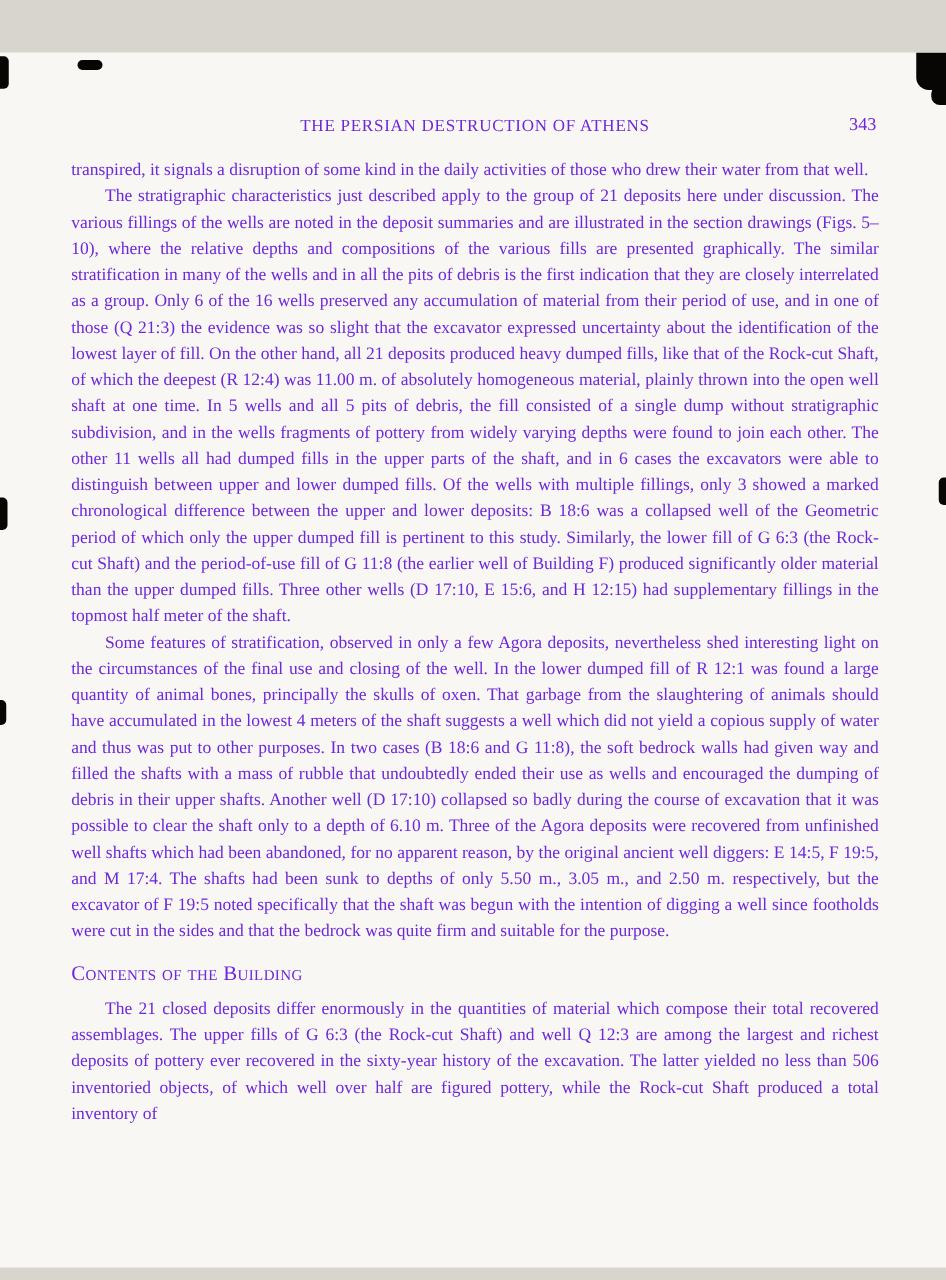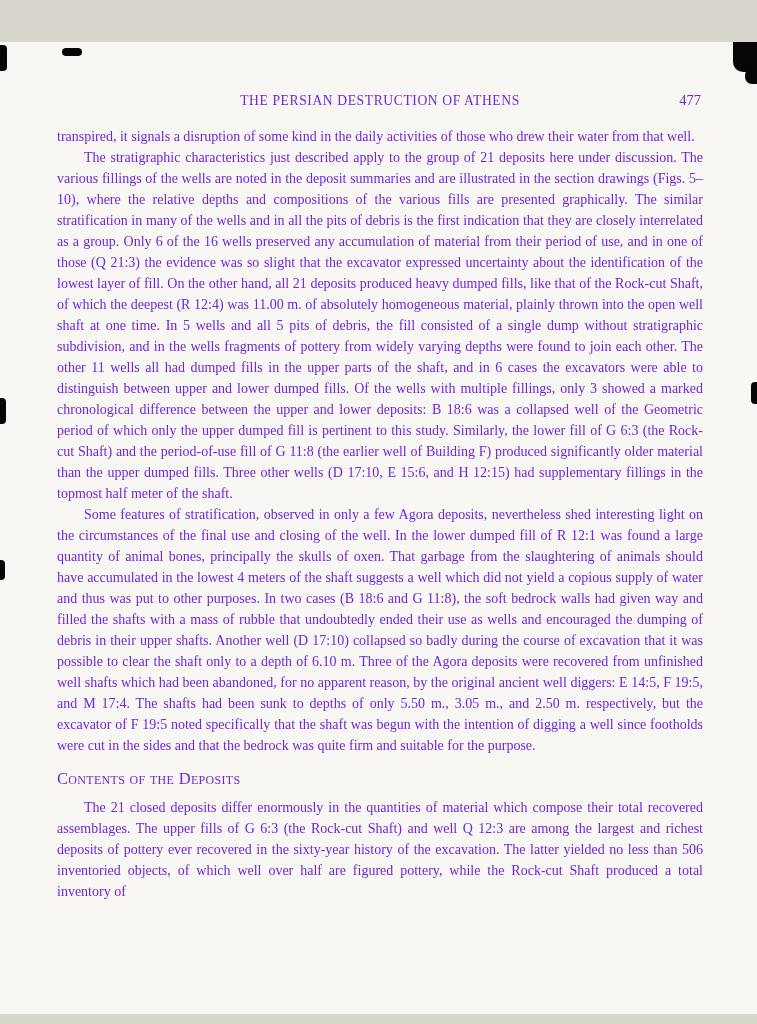--- a/index.html
+++ b/index.html
@@ -73,28 +73,28 @@
   <div class="artifact" style="left:0; top:356px; width:6px; height:26px; border-radius:0 4px 4px 0;"></div>
   <div class="artifact" style="left:0; top:518px; width:5px; height:20px; border-radius:0 4px 4px 0;"></div>
   <div class="artifact" style="left:751px; top:340px; width:6px; height:22px; border-radius:4px 0 0 4px;"></div>
   <div class="artifact" style="left:0; top:1000px; width:12px; height:24px; border-radius:0 6px 0 0;"></div>
   <div class="artifact" style="left:86px; top:1009px; width:671px; height:15px; border-radius:8px 0 0 3px;"></div>
 
   <div class="text-block">
 
     <div class="running-head">
       <div class="running-title">THE PERSIAN DESTRUCTION OF ATHENS</div>
-      <div class="page-number">477</div>
+      <div class="page-number">343</div>
     </div>
 
     <div class="body-text">
       <p>transpired, it signals a disruption of some kind in the daily activities of those who drew their water from that well.</p>
       <p class="indent">The stratigraphic characteristics just described apply to the group of 21 deposits here under discussion. The various fillings of the wells are noted in the deposit summaries and are illustrated in the section drawings (Figs. 5–10), where the relative depths and compositions of the various fills are presented graphically. The similar stratification in many of the wells and in all the pits of debris is the first indication that they are closely interrelated as a group. Only 6 of the 16 wells preserved any accumulation of material from their period of use, and in one of those (Q 21:3) the evidence was so slight that the excavator expressed uncertainty about the identification of the lowest layer of fill. On the other hand, all 21 deposits produced heavy dumped fills, like that of the Rock-cut Shaft, of which the deepest (R 12:4) was 11.00 m. of absolutely homogeneous material, plainly thrown into the open well shaft at one time. In 5 wells and all 5 pits of debris, the fill consisted of a single dump without stratigraphic subdivision, and in the wells fragments of pottery from widely varying depths were found to join each other. The other 11 wells all had dumped fills in the upper parts of the shaft, and in 6 cases the excavators were able to distinguish between upper and lower dumped fills. Of the wells with multiple fillings, only 3 showed a marked chronological difference between the upper and lower deposits: B 18:6 was a collapsed well of the Geometric period of which only the upper dumped fill is pertinent to this study. Similarly, the lower fill of G 6:3 (the Rock-cut Shaft) and the period-of-use fill of G 11:8 (the earlier well of Building F) produced significantly older material than the upper dumped fills. Three other wells (D 17:10, E 15:6, and H 12:15) had supplementary fillings in the topmost half meter of the shaft.</p>
       <p class="indent">Some features of stratification, observed in only a few Agora deposits, nevertheless shed interesting light on the circumstances of the final use and closing of the well. In the lower dumped fill of R 12:1 was found a large quantity of animal bones, principally the skulls of oxen. That garbage from the slaughtering of animals should have accumulated in the lowest 4 meters of the shaft suggests a well which did not yield a copious supply of water and thus was put to other purposes. In two cases (B 18:6 and G 11:8), the soft bedrock walls had given way and filled the shafts with a mass of rubble that undoubtedly ended their use as wells and encouraged the dumping of debris in their upper shafts. Another well (D 17:10) collapsed so badly during the course of excavation that it was possible to clear the shaft only to a depth of 6.10 m. Three of the Agora deposits were recovered from unfinished well shafts which had been abandoned, for no apparent reason, by the original ancient well diggers: E 14:5, F 19:5, and M 17:4. The shafts had been sunk to depths of only 5.50 m., 3.05 m., and 2.50 m. respectively, but the excavator of F 19:5 noted specifically that the shaft was begun with the intention of digging a well since footholds were cut in the sides and that the bedrock was quite firm and suitable for the purpose.</p>
 
-      <div class="section-heading">Contents of the Deposits</div>
+      <div class="section-heading">Contents of the Building</div>
 
       <p class="indent">The 21 closed deposits differ enormously in the quantities of material which compose their total recovered assemblages. The upper fills of G 6:3 (the Rock-cut Shaft) and well Q 12:3 are among the largest and richest deposits of pottery ever recovered in the sixty-year history of the excavation. The latter yielded no less than 506 inventoried objects, of which well over half are figured pottery, while the Rock-cut Shaft produced a total inventory of</p>
     </div>
 
   </div>
 
 </div>
 
 </body></html>

